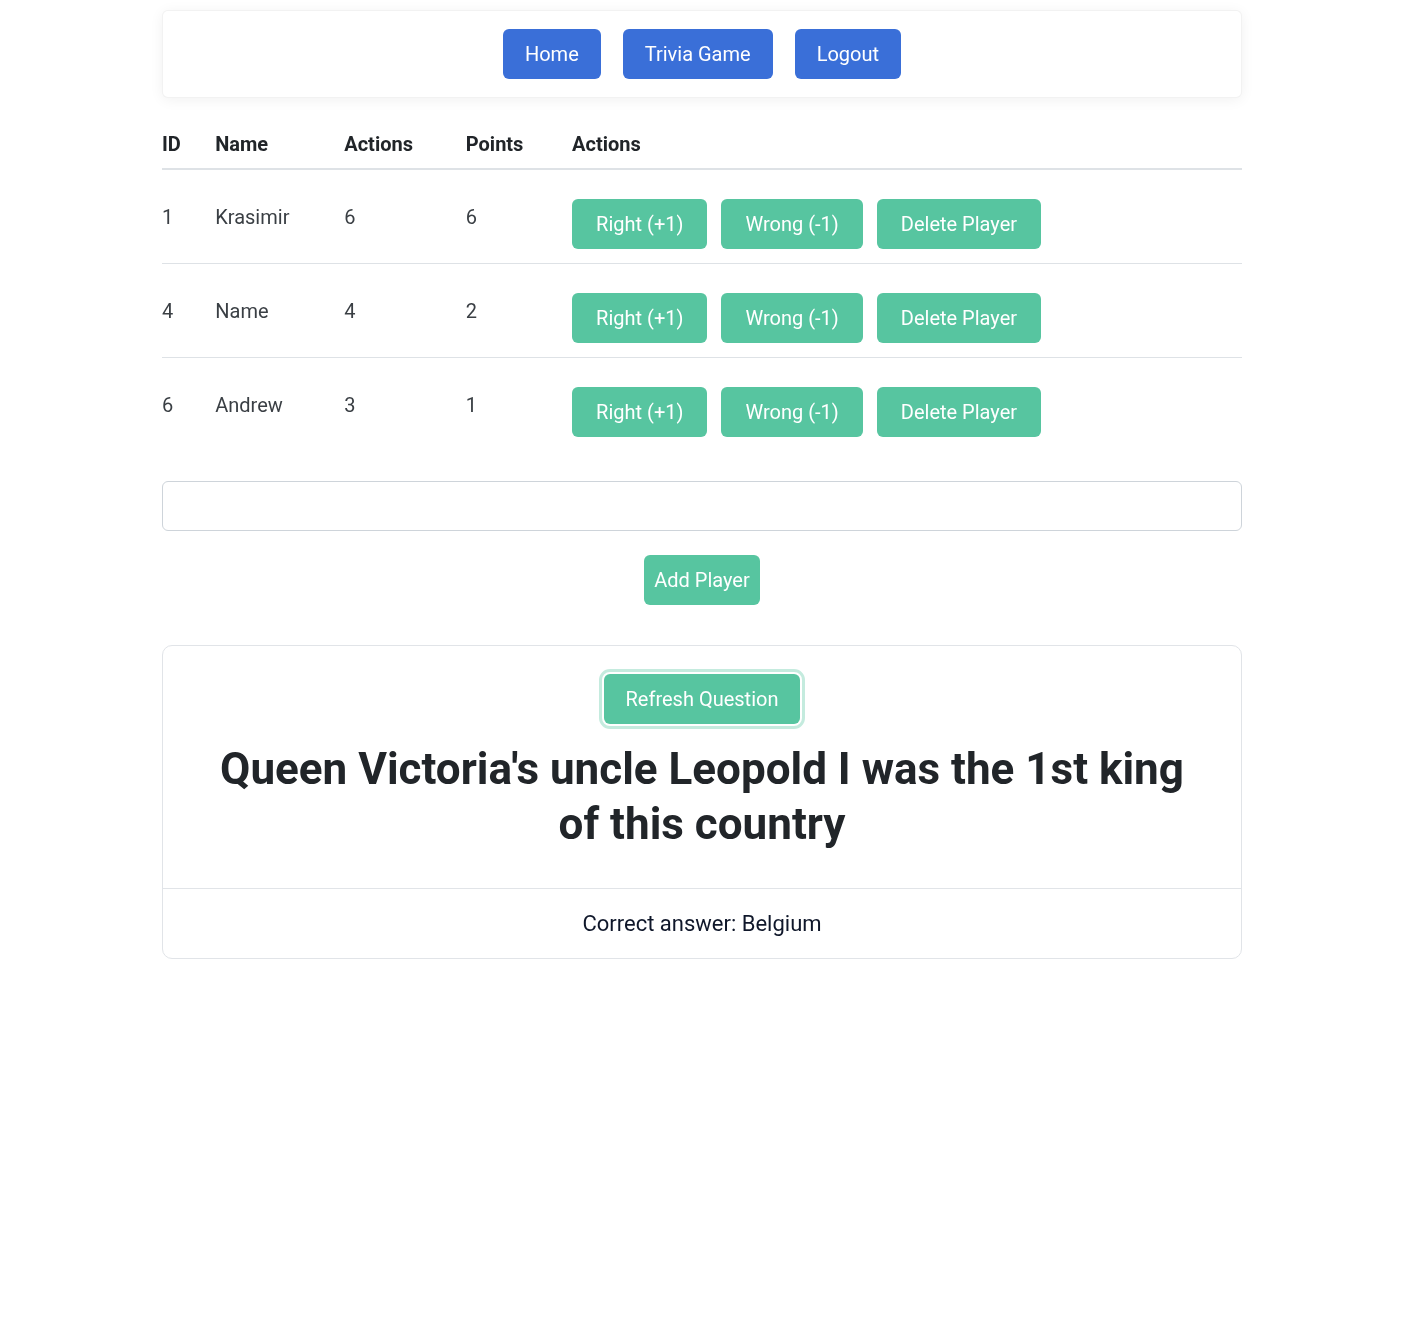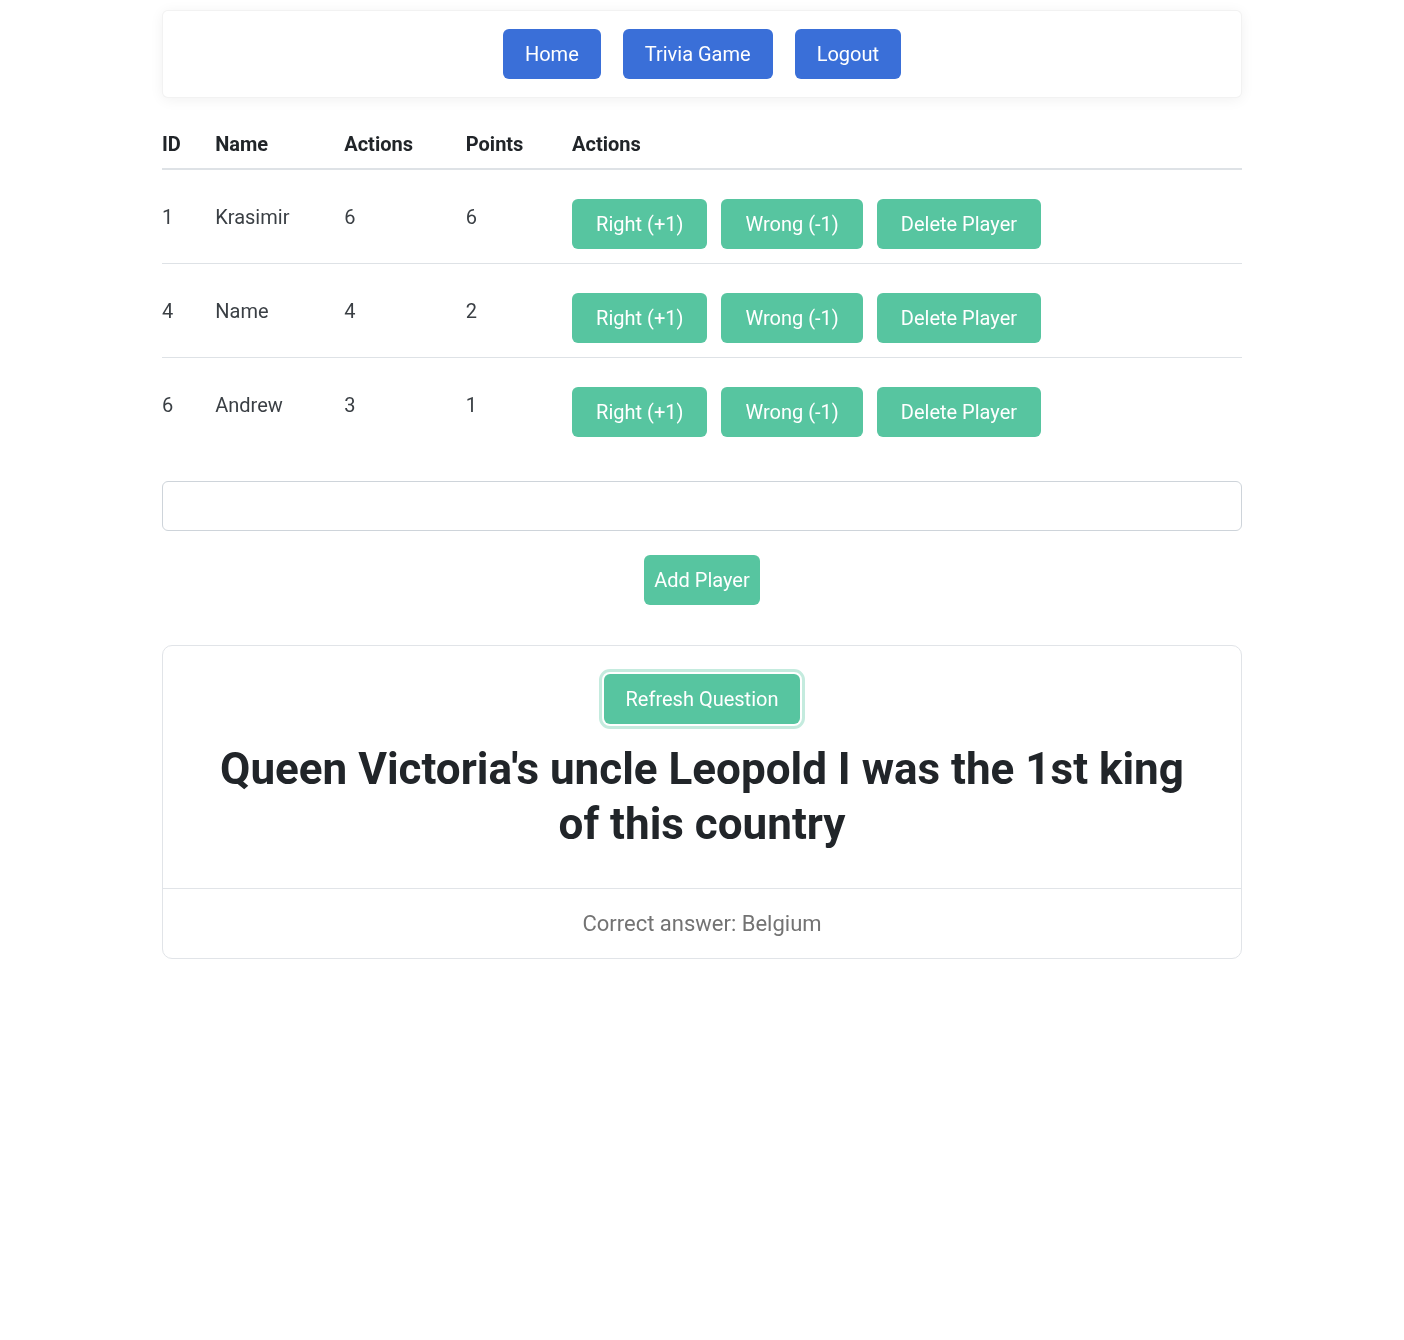--- a/index.html
+++ b/index.html
@@ -105,21 +105,21 @@
   }
   .category {
     font-size: 28px;
     color: #6c757d;
     margin-top: 14px;
   }
   .card-footer {
     border-top: 1px solid #e1e4e8;
     text-align: center;
     padding: 22px 20px;
-    color: #737373;
+    color: #0f172a;
     font-size: 22px;
   }
 </style>
 </head>
 <body>
 
 <div class="container">
 
   <div class="navbar">
     <button class="btn btn-primary">Home</button>

